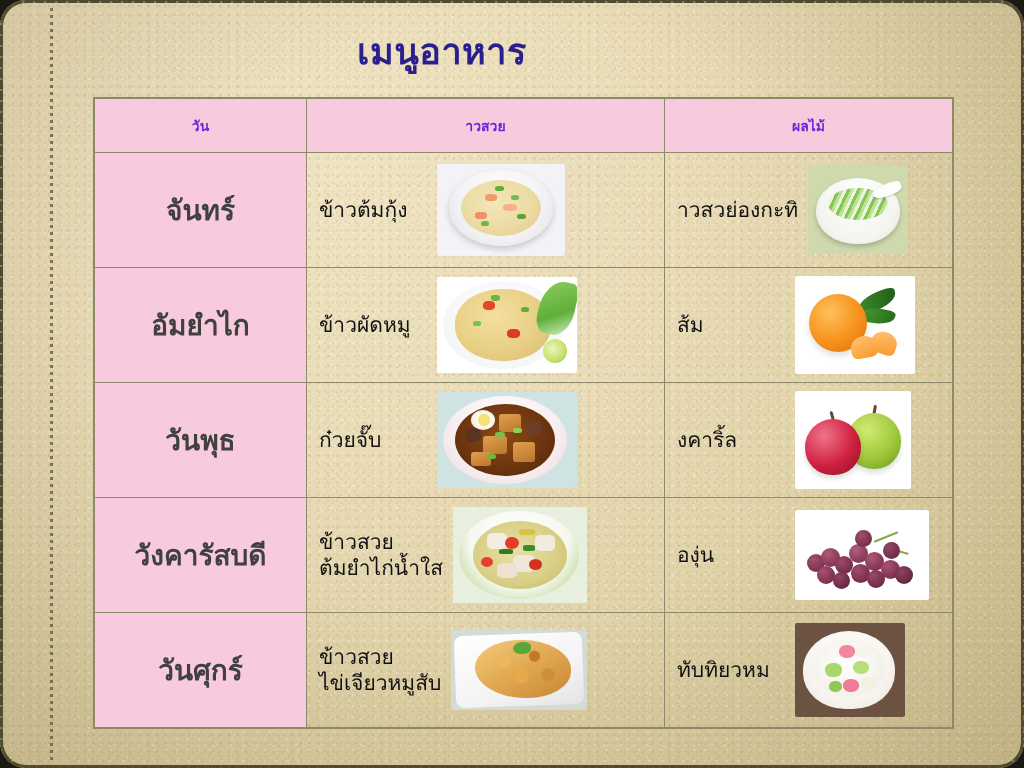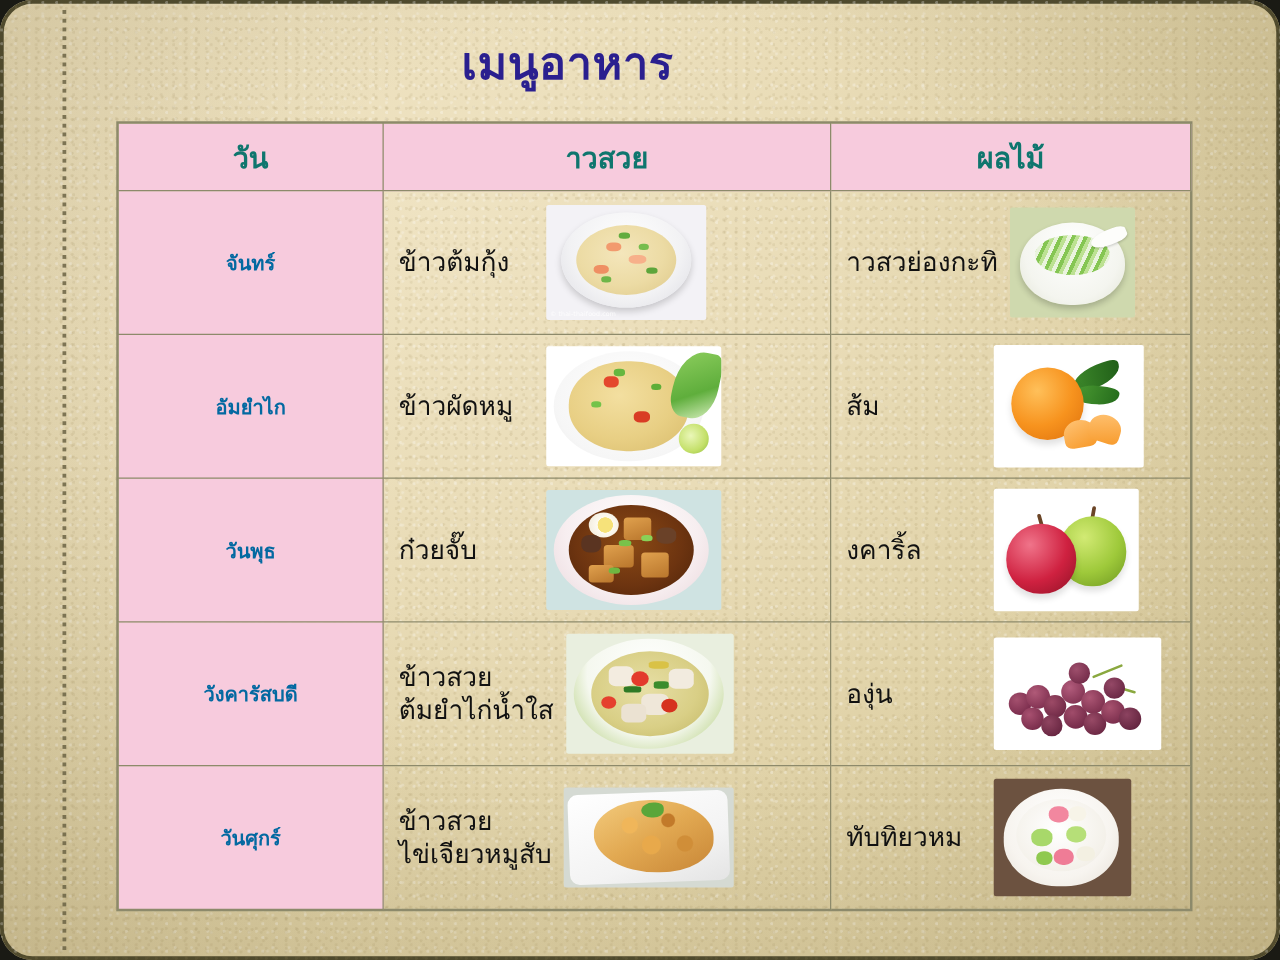--- a/index.html
+++ b/index.html
@@ -65,21 +65,20 @@
     position: absolute;
     top: 30px;
     left: 0;
     width: 884px;
     text-align: center;
     font-size: 36px;
     font-weight: bold;
     color: #2a1f8f;
     letter-spacing: 0.5px;
     line-height: 1.2;
-    padding-left: 12px;
   }
 
   
   #menu-table {
     position: absolute;
     left: 94px;
     top: 98px;
     width: 858px;
     border-collapse: collapse;
     table-layout: fixed;
@@ -91,30 +90,30 @@
     vertical-align: middle;
     box-sizing: border-box;
   }
   col.c-day   { width: 212px; }
   col.c-food  { width: 358px; }
   col.c-fruit { width: 288px; }
 
   thead th {
     height: 54px;
     background: #f7cbdd;
-    color: #0f766e;
-    font-size: 23px;
+    color: #6d28d9;
+    font-size: 14px;
     font-weight: bold;
     text-align: center;
   }
 
   td.day-cell {
     background: #f7cbdd;
-    color: #0369a1;
-    font-size: 16px;
+    color: #404040;
+    font-size: 28px;
     font-weight: bold;
     text-align: center;
     height: 115px;
   }
   td.food-cell, td.fruit-cell {
     background: transparent;
     height: 115px;
     position: relative;
   }
   .cell-inner {

